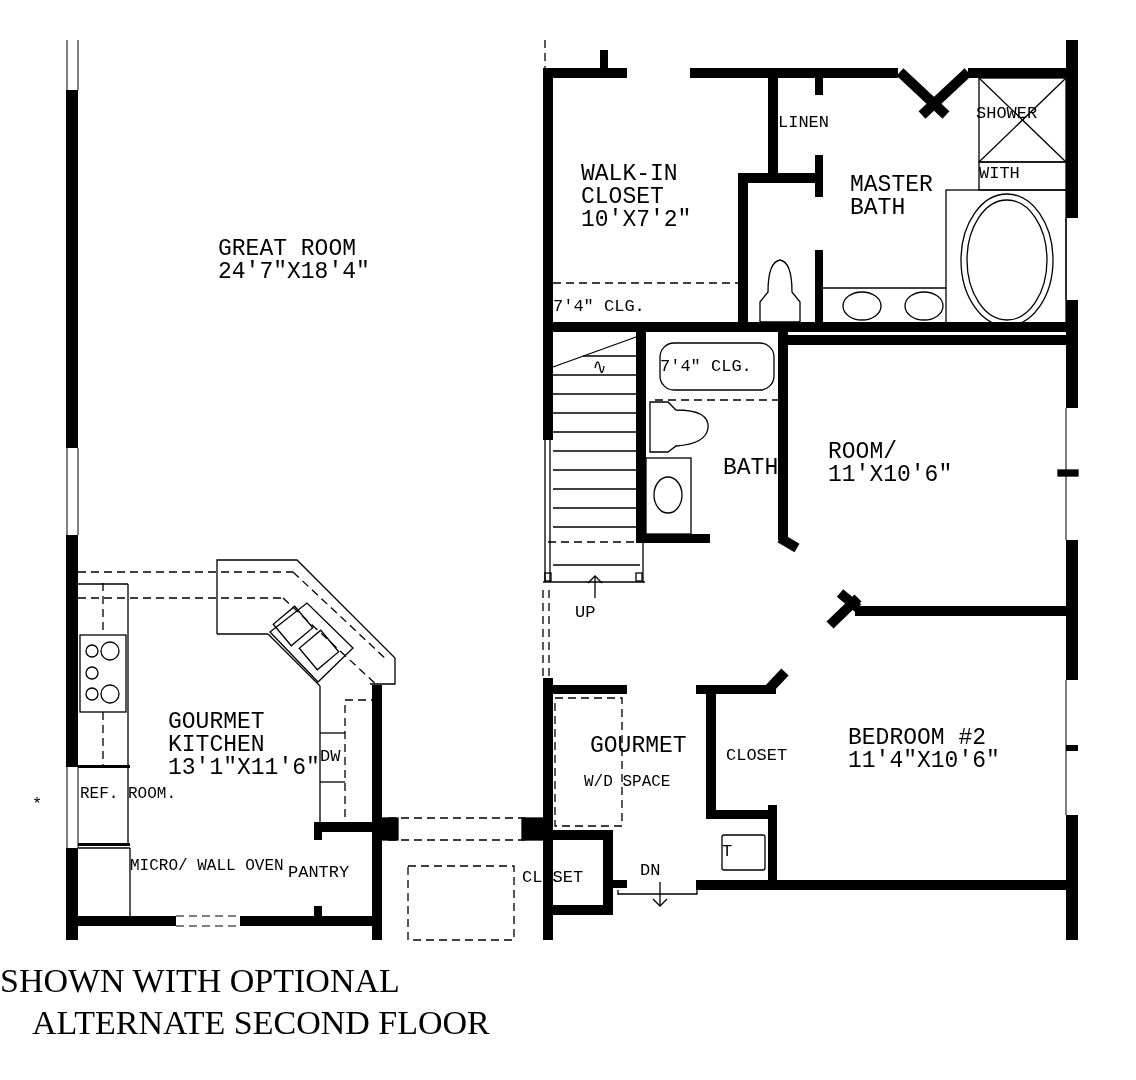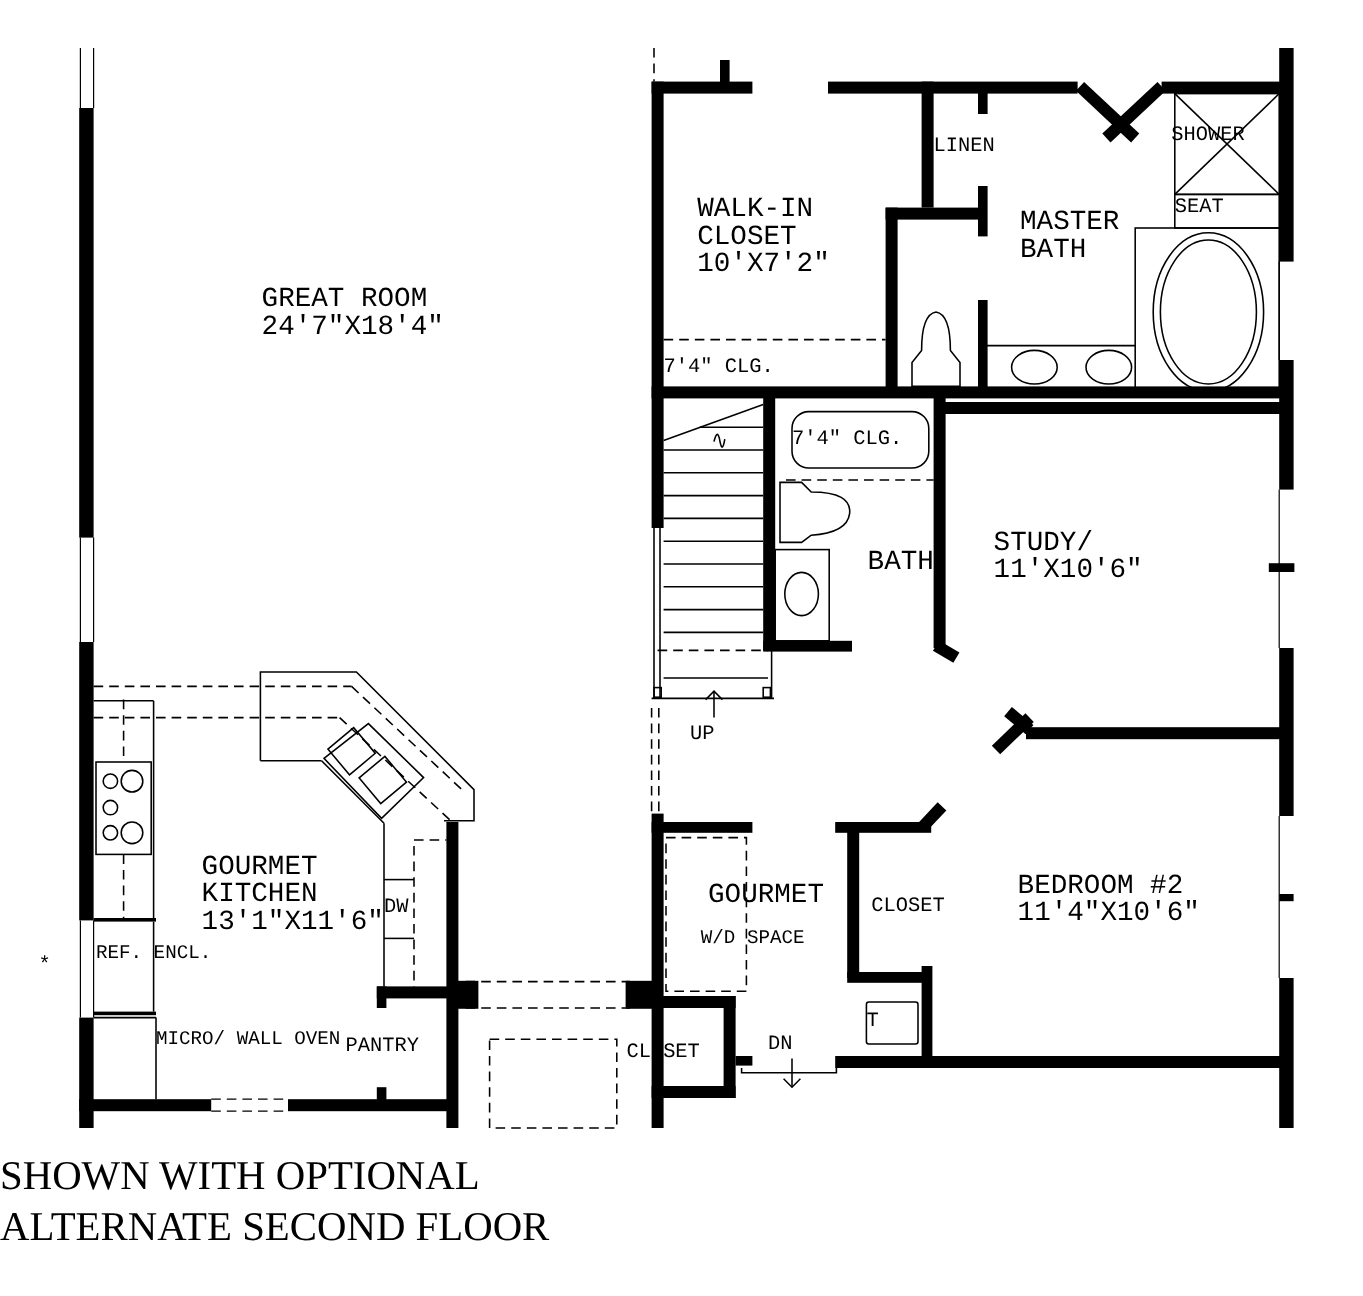--- a/index.html
+++ b/index.html
@@ -216,43 +216,43 @@
 <div class="lbl small" style="left:553px; top:298px; width:185px;">7'4" CLG.</div>
 
 <div class="lbl small" style="left:778px; top:114px; width:90px;">LINEN</div>
 
 <div class="lbl room" style="left:822px; top:174px; width:120px;">
   <span class="dim">MASTER</span>
   <span class="dim">BATH</span>
 </div>
 
 <div class="lbl small" style="left:976px; top:105px; width:92px;">SHOWER</div>
-<div class="lbl small" style="left:979px; top:165px; width:87px;">SEAT</div>
+<div class="lbl small" style="left:979px; top:165px; width:87px;">WITH</div>
 
 <div class="lbl small" style="left:660px; top:358px; width:114px;">7'4" CLG.</div>
 <div class="lbl room" style="left:695px; top:457px; width:90px;">BATH</div>
 
 <div class="lbl room" style="left:800px; top:441px; width:260px;">
-  <span class="dim">STUDY/</span>
+  <span class="dim">ROOM/</span>
   <span class="dim">11'X10'6"</span>
 </div>
 
 <div class="lbl small" style="left:575px; top:604px; width:40px;">UP</div>
 
 <div class="lbl room" style="left:140px; top:711px; width:170px;">
   <span class="dim">GOURMET</span>
   <span class="dim">KITCHEN</span>
   <span class="dim">13'1"X11'6"</span>
 </div>
 
 <div class="lbl small" style="left:320px; top:748px; width:34px;">DW</div>
 
 <div class="lbl xs" style="left:80px; top:786px; width:60px;">
   <span class="dim">REF.</span>
-  <span class="dim">ENCL.</span>
+  <span class="dim">ROOM.</span>
 </div>
 <div class="lbl small" style="left:32px; top:796px; width:16px;">*</div>
 
 <div class="lbl xs" style="left:130px; top:858px; width:68px;">
   <span class="dim">MICRO/</span>
   <span class="dim">WALL</span>
   <span class="dim">OVEN</span>
 </div>
 
 <div class="lbl small" style="left:288px; top:864px; width:84px;">PANTRY</div>
@@ -270,13 +270,13 @@
   <span class="dim">11'4"X10'6"</span>
 </div>
 
 <div class="lbl small" style="left:722px; top:843px; width:43px;">T</div>
 
 <div class="lbl small" style="left:522px; top:869px; width:84px;">CLOSET</div>
 
 <div class="lbl small" style="left:640px; top:862px; width:40px;">DN</div>
 
 <div class="caption" style="top:960px;">SHOWN WITH OPTIONAL</div>
-<div class="caption" style="top:1002px;">ALTERNATE SECOND FLOOR</div>
+<div class="caption" style="top:1002px;padding-left:32px;">ALTERNATE SECOND FLOOR</div>
 
 </body></html>

